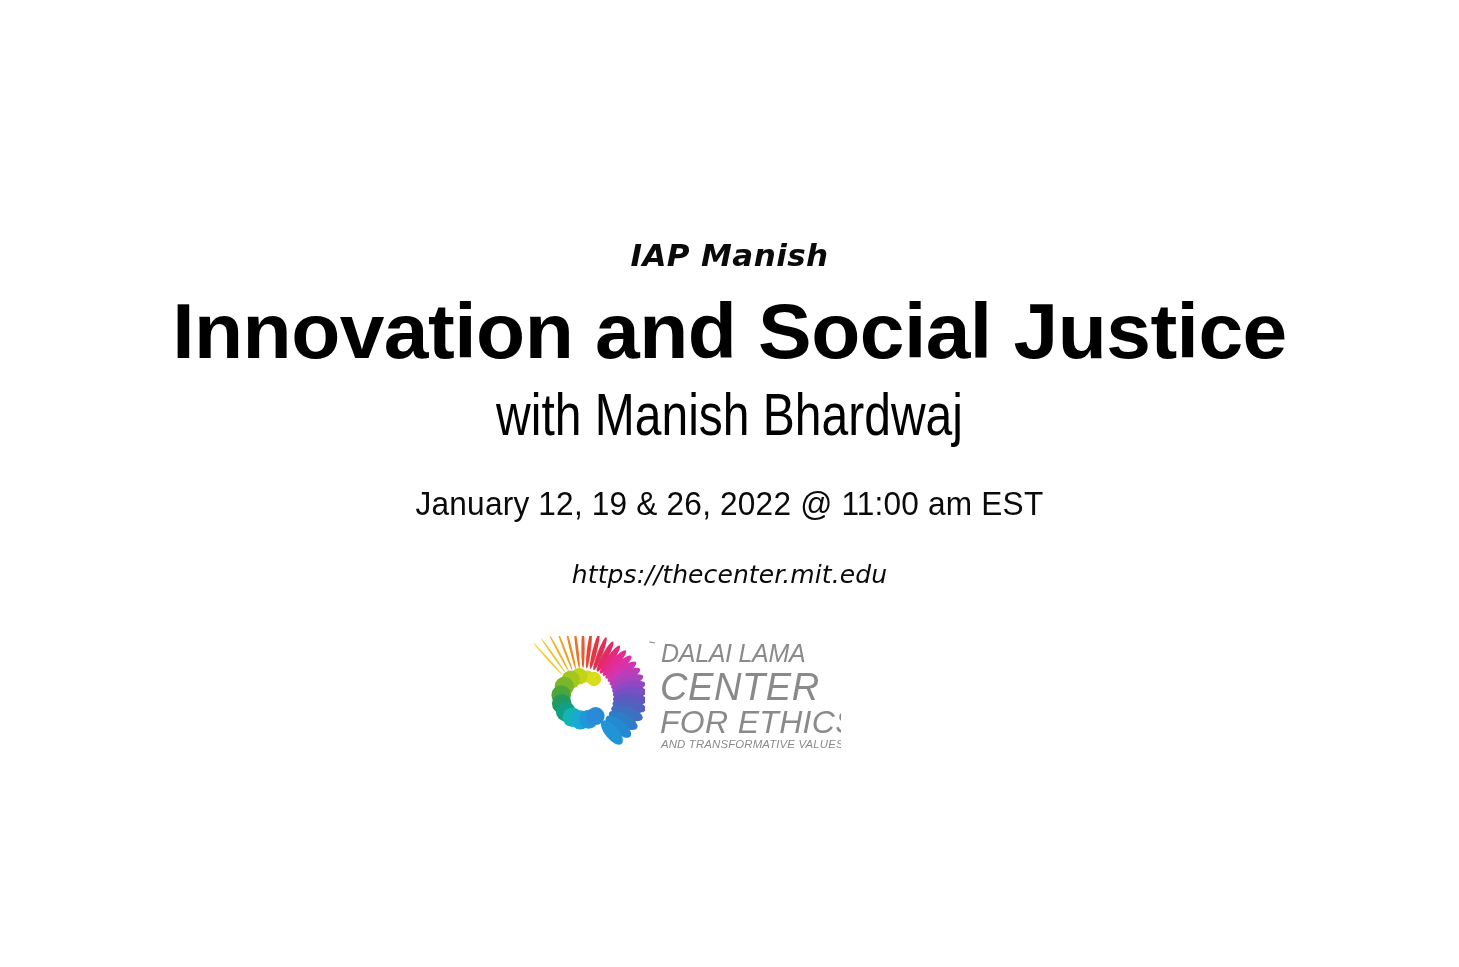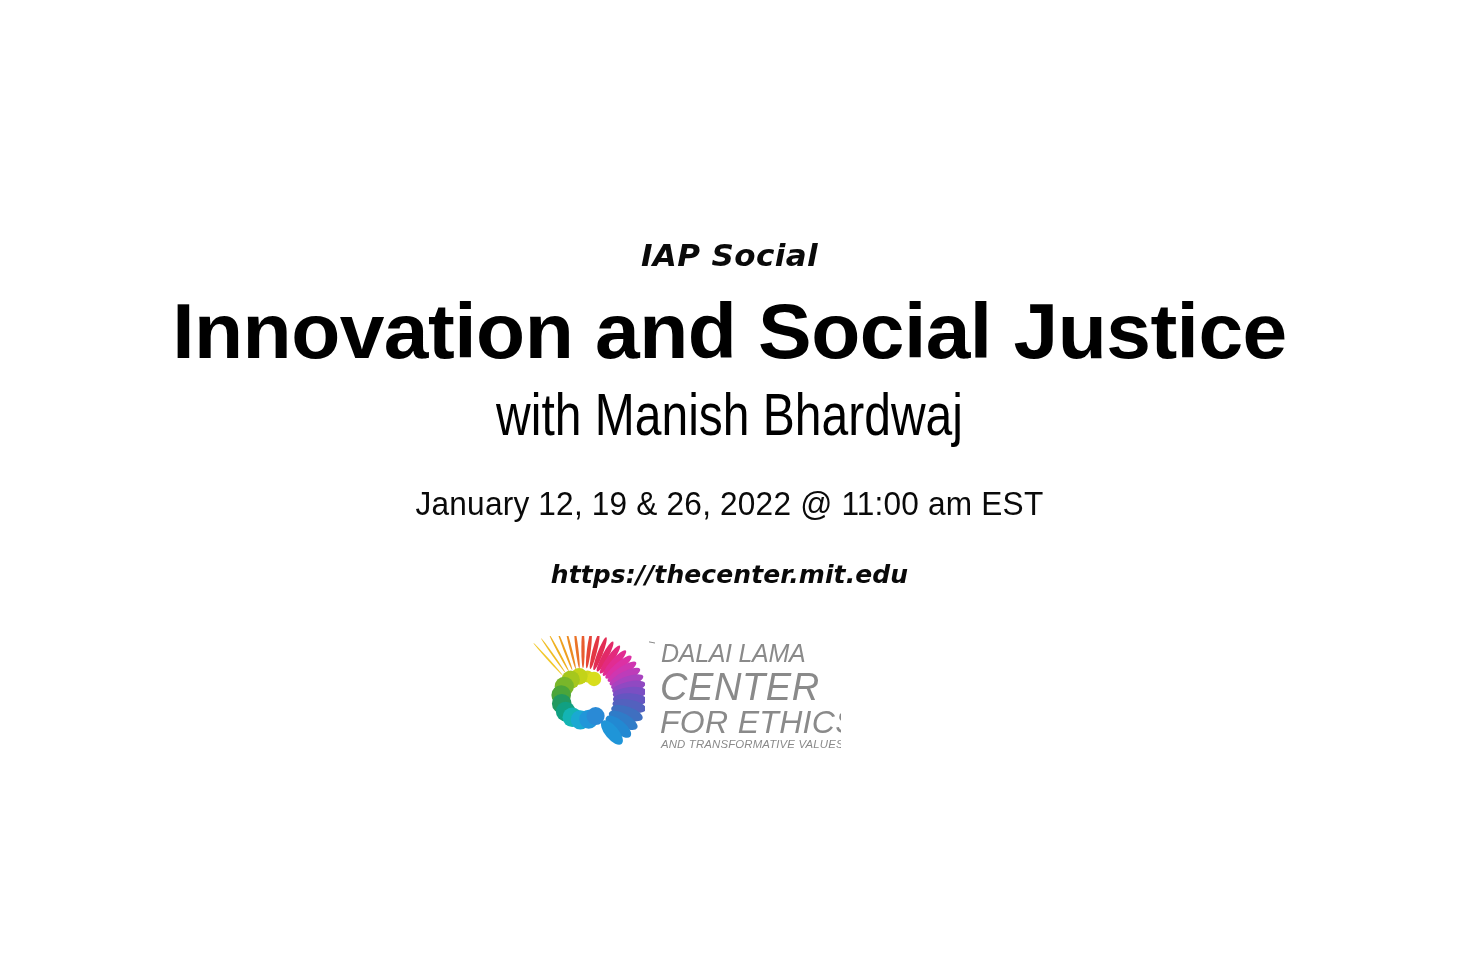--- a/index.html
+++ b/index.html
@@ -96,21 +96,21 @@
 
   
   .url {
     position: absolute;
     top: 562px;
     left: 0;
     width: 1459px;
     text-align: center;
     font-family: "DejaVu Sans", sans-serif;
     font-style: italic;
-    font-weight: 700;
+    font-weight: 400;
     font-size: 25px;
     line-height: 1.0;
     letter-spacing: 0.1px;
     color: #0a0a0a;
     white-space: nowrap;
   }
   .url a { color: inherit; text-decoration: none; }
 
   
   .logo {
@@ -134,21 +134,21 @@
     top: 4px;
     width: 192px;
     height: 116px;
   }
 </style>
 </head>
 <body>
 
 <div class="poster">
 
-  <div class="eyebrow">IAP Social</div>
+  <div class="eyebrow">IAP Manish</div>
 
   <div class="title">Innovation and Social Justice</div>
 
   <div class="subtitle">with Manish Bhardwaj</div>
 
   <div class="datetime">January 12, 19 &amp; 26, 2022 @ 11:00 am EST</div>
 
   <div class="url">
     <a href="#">https://thecenter.mit.edu</a>
   </div>

